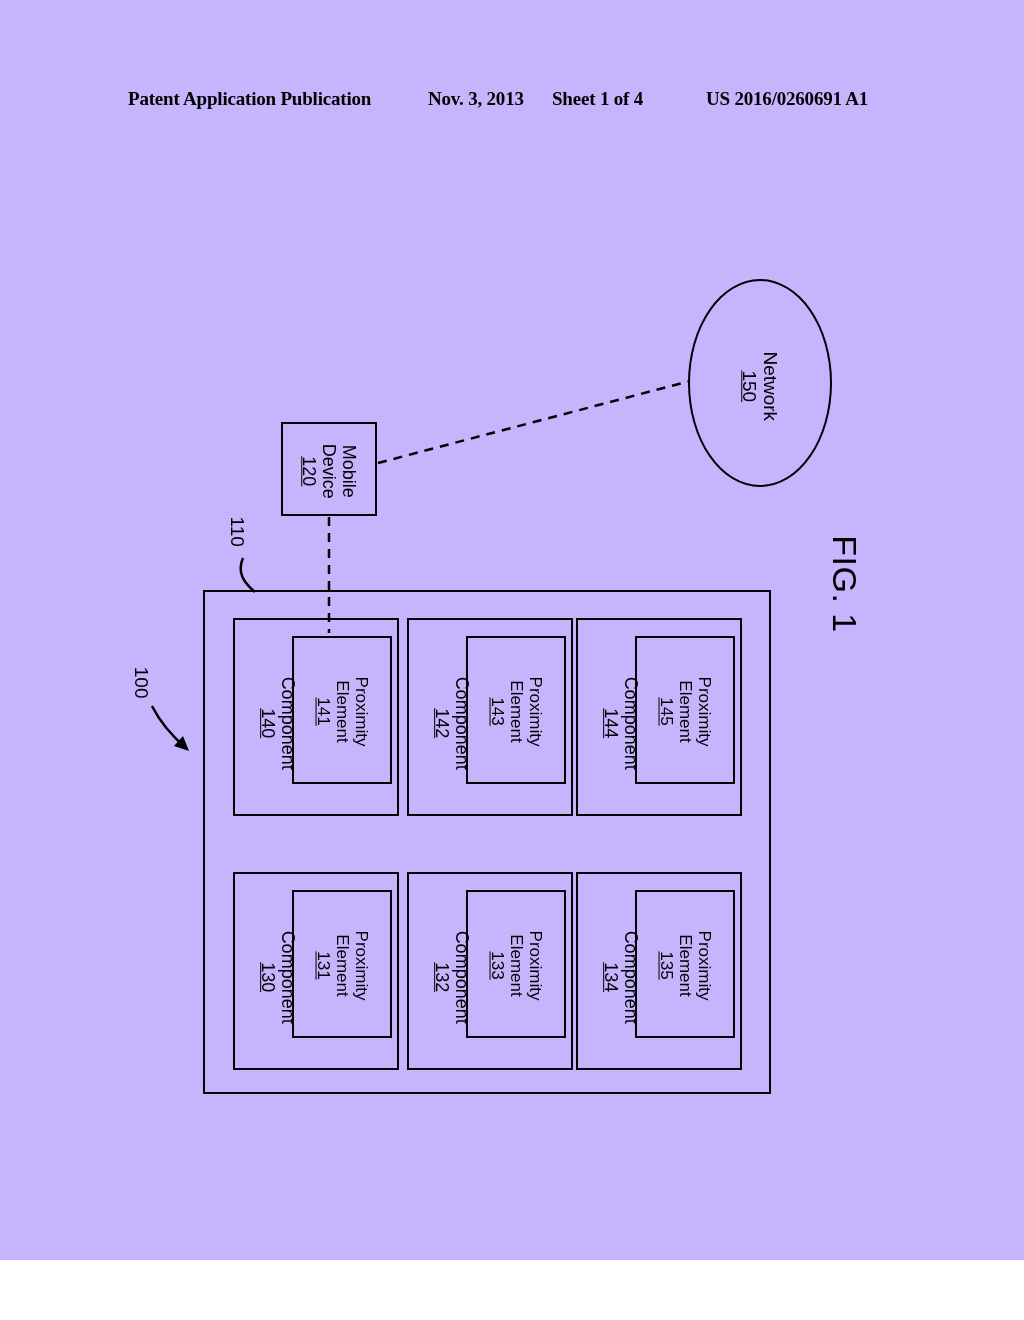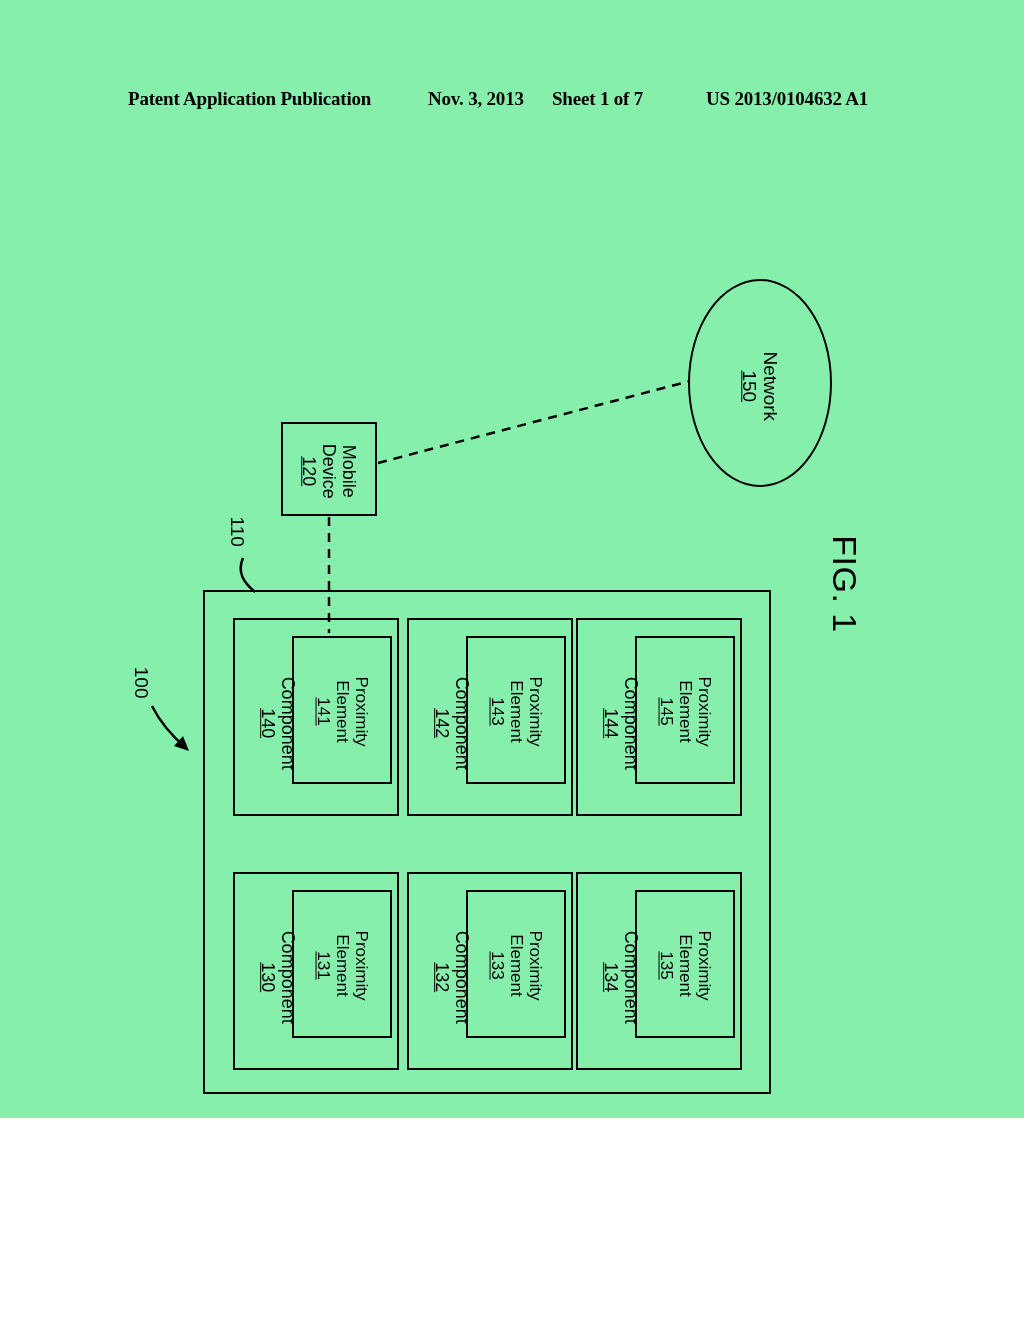--- a/index.html
+++ b/index.html
@@ -8,22 +8,22 @@
     padding: 0;
     background: #ffffff;
   }
   body {
     font-family: "Liberation Sans", sans-serif;
     color: #000000;
   }
   #page {
     position: relative;
     width: 1024px;
-    height: 1118px;
-    background: #86efac;
+    height: 1260px;
+    background: #c4b5fd;
     overflow: hidden;
   }
 
   
   .hdr {
     position: absolute;
     top: 88px;
     left: 0;
     width: 1024px;
     height: 30px;
@@ -183,22 +183,22 @@
   }
 </style>
 </head>
 <body>
 
 <div id="page">
 
   <div class="hdr">
     <span class="hdr-title">Patent Application Publication</span>
     <span class="hdr-date">Nov. 3, 2013</span>
-    <span class="hdr-sheet">Sheet 1 of 7</span>
-    <span class="hdr-num">US 2013/0104632 A1</span>
+    <span class="hdr-sheet">Sheet 1 of 4</span>
+    <span class="hdr-num">US 2016/0260691 A1</span>
   </div>
 
   <svg id="overlay" viewBox="0 0 1024 1320">
 
     <line x1="378" y1="463" x2="690" y2="381" stroke="#000" stroke-width="2.5" stroke-dasharray="9,7"></line>
 
     <line x1="329" y1="517" x2="329" y2="633" stroke="#000" stroke-width="2.5" stroke-dasharray="9,7"></line>
 
     <path d="M 152 706 C 160 722 172 736 186 748" stroke="#000" stroke-width="2.5" fill="none"></path>
     <polygon points="189,751 174,746 183,736" fill="#000"></polygon>

